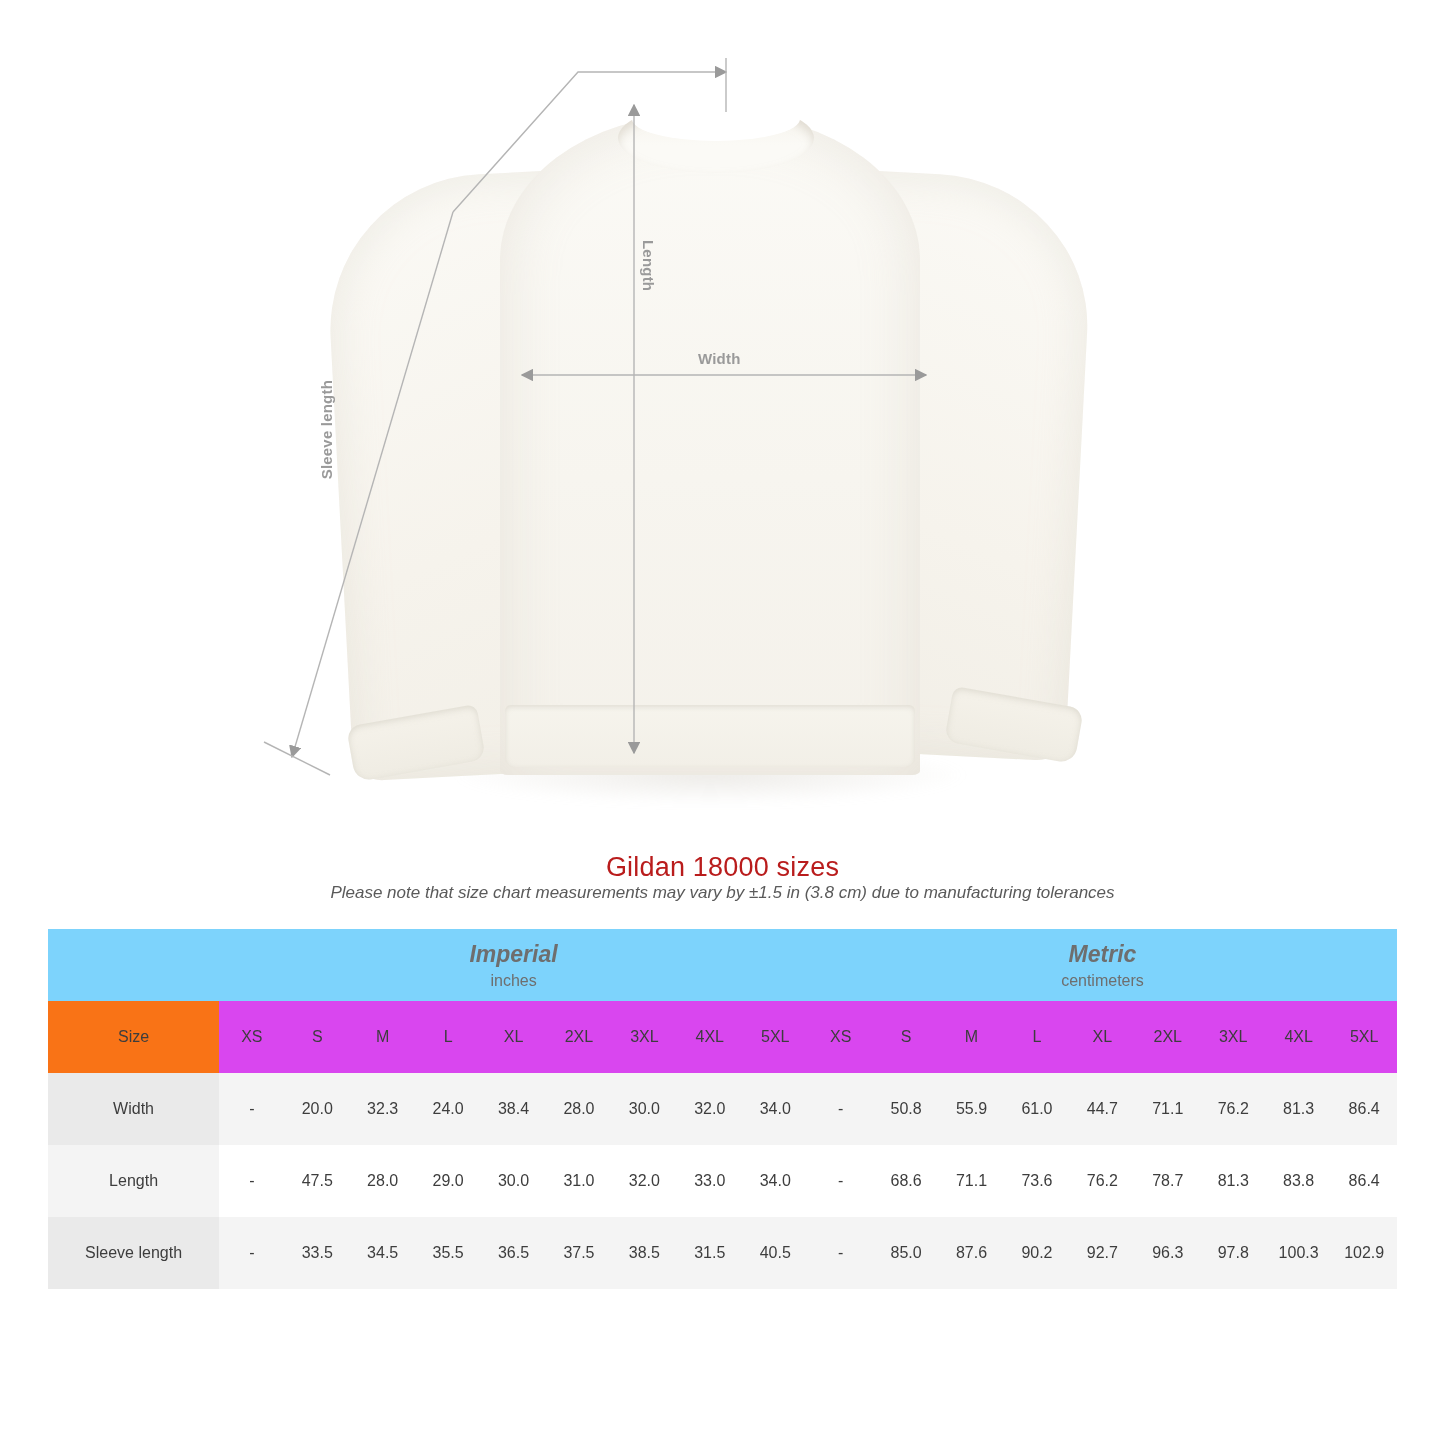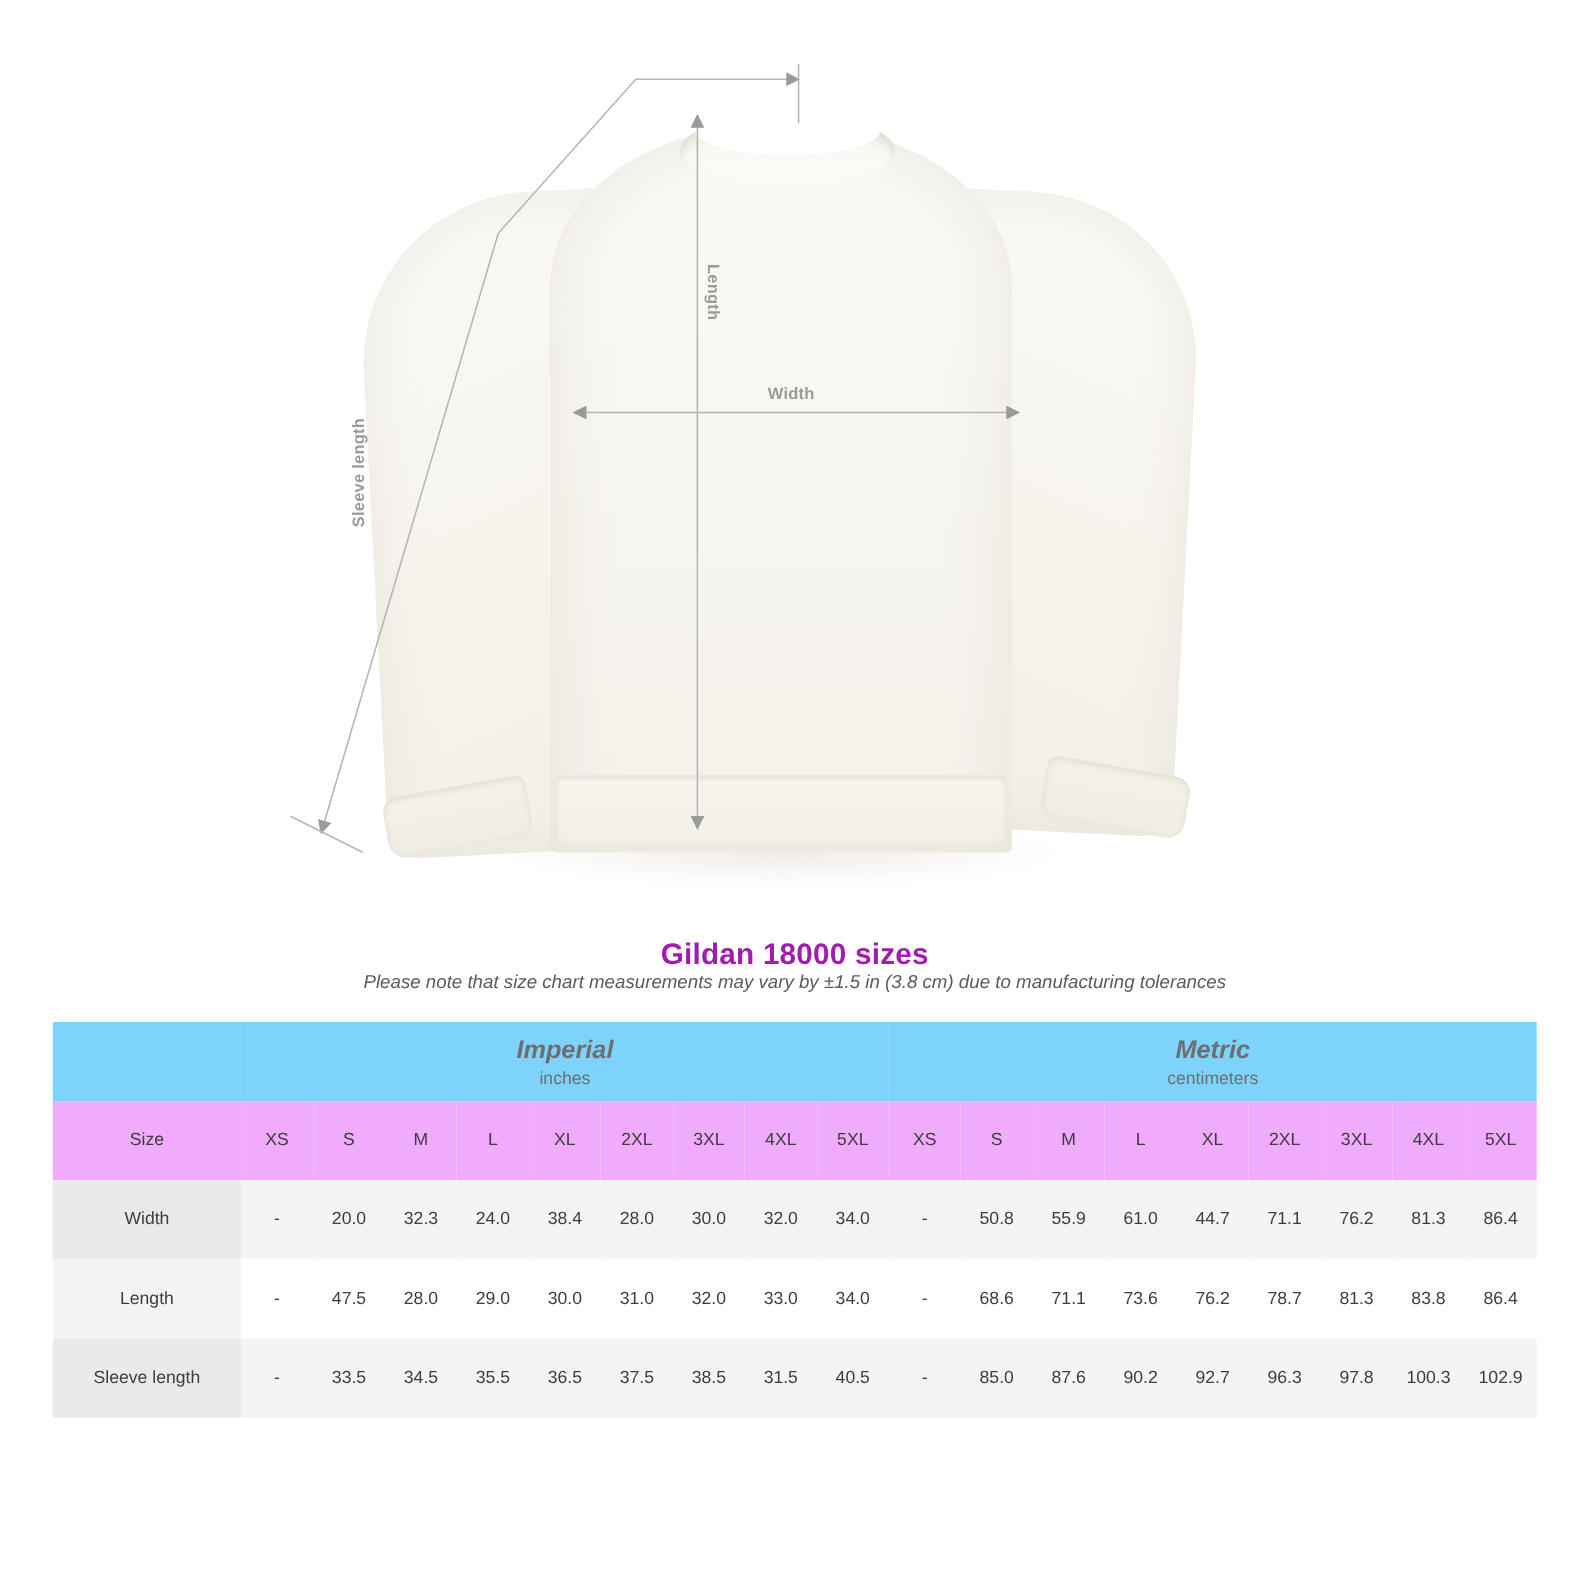--- a/index.html
+++ b/index.html
@@ -166,22 +166,22 @@
     transform: rotate(180deg);
   }
 
   
   .title-block {
     text-align: center;
     margin-top: 22px;
   }
   .chart-title {
     font-size: 27px;
-    font-weight: bold;
-    color: #a21caf;
+    font-weight: normal;
+    color: #b91c1c;
     letter-spacing: 0.2px;
   }
   .chart-note {
     margin-top: 0;
     font-size: 17px;
     font-style: italic;
     color: #5a5a5a;
   }
 
   
@@ -222,24 +222,24 @@
   .row-head {
     font-weight: bold;
     font-size: 17px;
   }
   .col-head {
     font-weight: bold;
     font-size: 16px;
   }
   tr.zebra-a td { background: #f4f4f4; }
   tr.zebra-b td { background: #ffffff; }
-  tr.hdr td     { background: #f0abfc; }
+  tr.hdr td     { background: #d946ef; }
   tr.zebra-a td.lbl { background: #eaeaea; }
   tr.zebra-b td.lbl { background: #f4f4f4; }
-  tr.hdr   td.lbl   { background: #f0abfc; }
+  tr.hdr   td.lbl   { background: #f97316; }
   td.lbl { width: 170px; }
   td.val { width: 62px; }
 </style>
 </head>
 <body>
 
 <div class="illustration">
 
   <div class="garment">
     <div class="g-shadow"></div>

